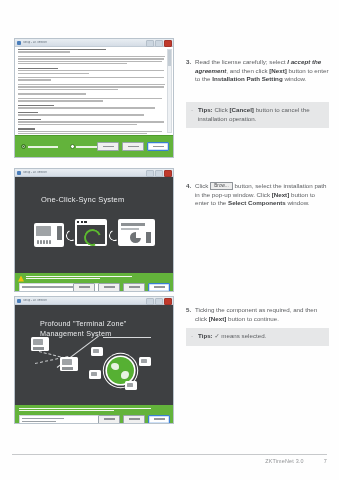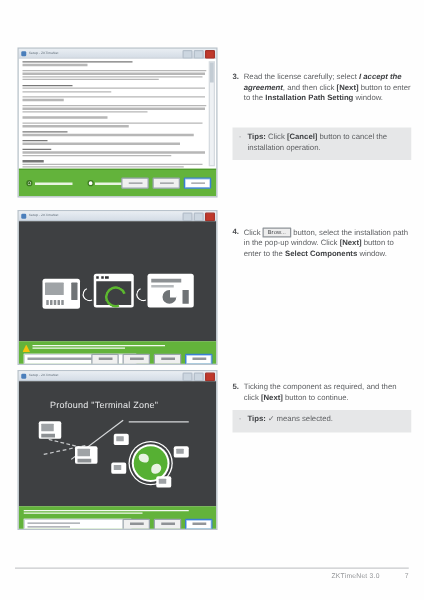--- a/index.html
+++ b/index.html
@@ -427,20 +427,21 @@
     <div class="titlebar">
       <span class="tb-icon"></span>
       <span class="tb-title">Setup - ZKTimeNet</span>
       <span class="tb-btns">
         <span class="tb-btn"></span>
         <span class="tb-btn"></span>
         <span class="tb-btn close"></span>
       </span>
     </div>
     <div class="splash">
+      <div class="splash-title s2-title">One-Click-Sync System</div>
       <div class="dev-term">
         <span class="scr"></span>
         <span class="side"></span>
         <span class="keys">
           <span></span>
             <span></span>
             <span></span>
             <span></span>
             <span></span>
         </span>
@@ -497,20 +498,21 @@
       <span class="tb-title">Setup - ZKTimeNet</span>
       <span class="tb-btns">
         <span class="tb-btn"></span>
         <span class="tb-btn"></span>
         <span class="tb-btn close"></span>
       </span>
     </div>
     <div class="splash" style="height:100px">
       <div class="splash-title s3-title">
         <div>Profound "Terminal Zone"</div>
+        <div>Management System</div>
       </div>
 
       <div class="tz-line" style="left:42px; top:62px; width:52px; transform:rotate(-37deg); transform-origin:left center;"></div>
       <div class="tz-line" style="left:88px; top:32px; width:48px;"></div>
       <div class="tz-dash" style="left:24px; top:46px; width:32px; transform:rotate(14deg); transform-origin:left center;"></div>
       <div class="tz-dash" style="left:20px; top:58px; width:34px; transform:rotate(-12deg); transform-origin:left center;"></div>
 
       <div class="tz-box" style="left:16px; top:32px; width:18px; height:14px;">
         <span class="s" style="width:10px;height:6px;"></span>
         <span class="k" style="width:11px;height:2.5px;"></span>

